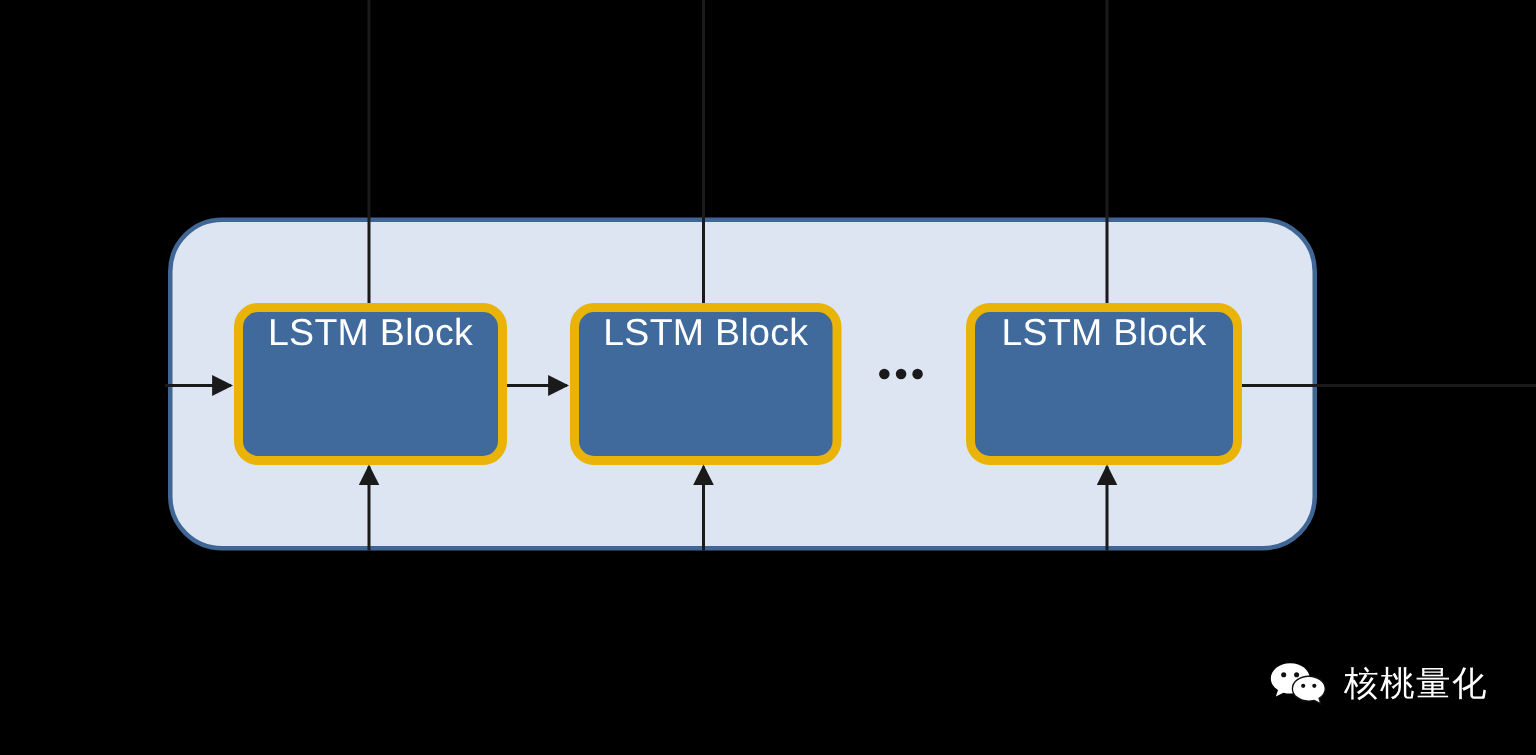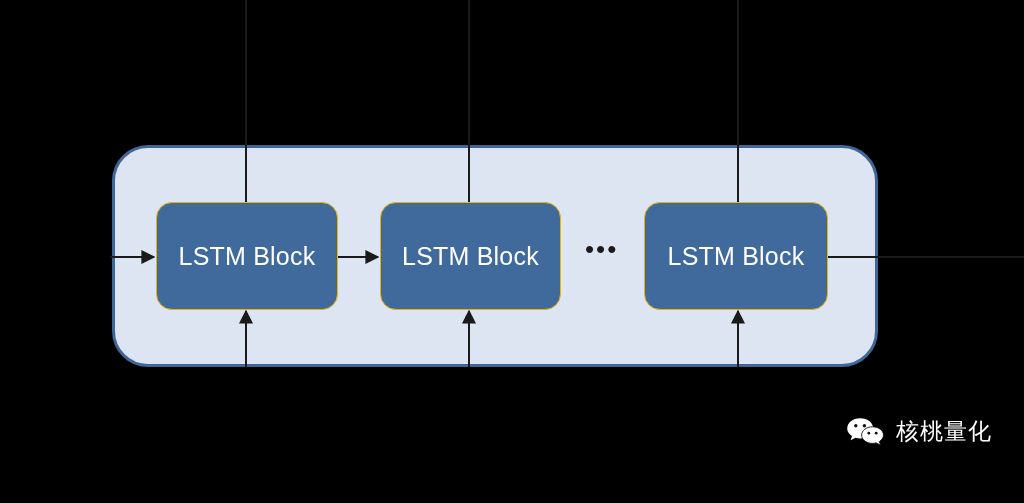--- a/index.html
+++ b/index.html
@@ -26,25 +26,24 @@
     background: #DCE5F1;
     border: 3px solid #3F6695;
     border-radius: 36px;
     box-sizing: border-box;
   }
 
   
   .lstm-block {
     position: absolute;
     background: #3F6A9B;
-    border: 1px solid #eab308;
+    border: 6px solid #eab308;
     border-radius: 16px;
     box-sizing: border-box;
     display: flex;
-    align-items: center;
     justify-content: center;
   }
   .lstm-block .block-label {
     color: #FFFFFF;
     font-size: 25px;
     font-family: "Liberation Sans", sans-serif;
     letter-spacing: 0.2px;
     white-space: nowrap;
   }
   #block-1 { left: 156px; top: 202px; width: 182px; height: 108px; }
@@ -72,21 +71,21 @@
     font-size: 26px;
     line-height: 22px;
     letter-spacing: 2px;
     font-family: "Liberation Sans", sans-serif;
   }
 
   
   .watermark {
     position: absolute;
     left: 846px;
-    top: 416px;
+    top: 440px;
     display: flex;
     align-items: center;
     gap: 10px;
   }
   .watermark .wechat-icon {
     position: relative;
     width: 40px;
     height: 30px;
     flex: 0 0 auto;
   }

